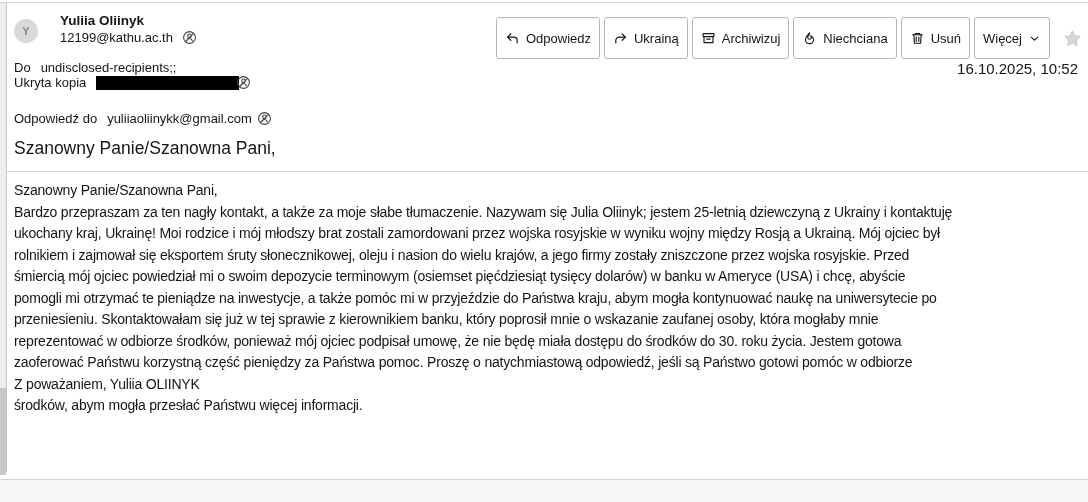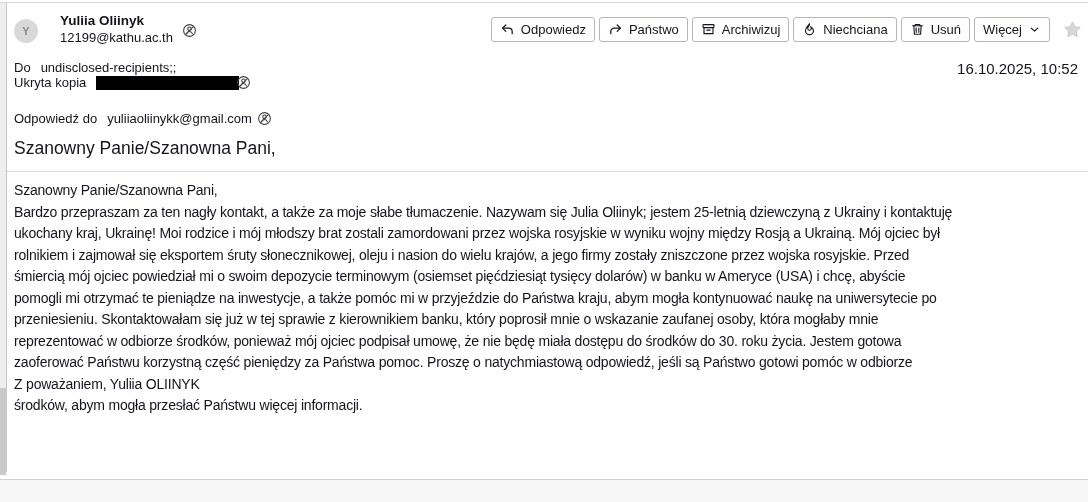--- a/index.html
+++ b/index.html
@@ -19,21 +19,21 @@
 
   .row1{position:absolute;top:10px;left:7px;right:6px;display:flex;align-items:flex-start;}
   .avatar{width:24px;height:24px;border-radius:50%;background:#d9d9d9;color:#8b8b8b;
     font-size:11px;font-weight:bold;display:flex;align-items:center;justify-content:center;margin-top:6px;}
   .sender-block{margin-left:22px;line-height:16px;}
   .sender-name{font-size:13.5px;font-weight:600;}
   .sender-email{font-size:13px;margin-top:1px;}
   .hdr-blocked-icon{margin-left:9px;align-self:center;margin-top:2px;color:#444;}
 
   .toolbar{margin-left:auto;display:flex;align-items:center;gap:4px;margin-top:4px;}
-  .tb-btn{display:flex;align-items:center;gap:6px;height:25px;padding:0 8px;
+  .tb-btn{display:flex;align-items:center;gap:6px;height:42px;padding:0 8px;
     background:#ffffff;border:1px solid #b6b6b6;border-radius:3px;
     font-size:13px;color:#15141a;cursor:default;box-sizing:border-box;font-family:inherit;}
   .tb-btn svg{flex:0 0 auto;}
   .star-btn{margin-left:9px;display:flex;align-items:center;}
 
   .hdr-line{position:absolute;left:7px;font-size:13px;display:flex;align-items:center;}
   .hdr-label{margin-right:10px;}
   .row-to{top:57px;align-items:center;}
   .date{position:absolute;top:57px;right:10px;font-size:15px;}
   .row-bcc{top:72px;}
@@ -87,21 +87,21 @@
           </span>
           <span>Odpowiedz</span>
         </button>
         <button class="tb-btn">
           <span>
             <svg class="icon" width="15" height="15" viewBox="0 0 16 16" fill="none" stroke="currentColor" stroke-width="1.3" stroke-linecap="round" stroke-linejoin="round">
               <path d="M9.8 3.2l3.4 3.4-3.4 3.4"></path>
                 <path d="M13.2 6.6H6.8C4.5 6.6 3 8.1 3 10.3v2.1"></path>
             </svg>
           </span>
-          <span>Państwo</span>
+          <span>Ukrainą</span>
         </button>
         <button class="tb-btn">
           <span>
             <svg class="icon" width="15" height="15" viewBox="0 0 16 16" fill="none" stroke="currentColor" stroke-width="1.2" stroke-linecap="round" stroke-linejoin="round">
               <rect x="2.2" y="2.8" width="11.6" height="3.2" rx="0.6"></rect>
               <path d="M3.2 6v6.4h9.6V6"></path>
                 <path d="M6.2 8.6h3.6"></path>
             </svg>
           </span>
           <span>Archiwizuj</span>

